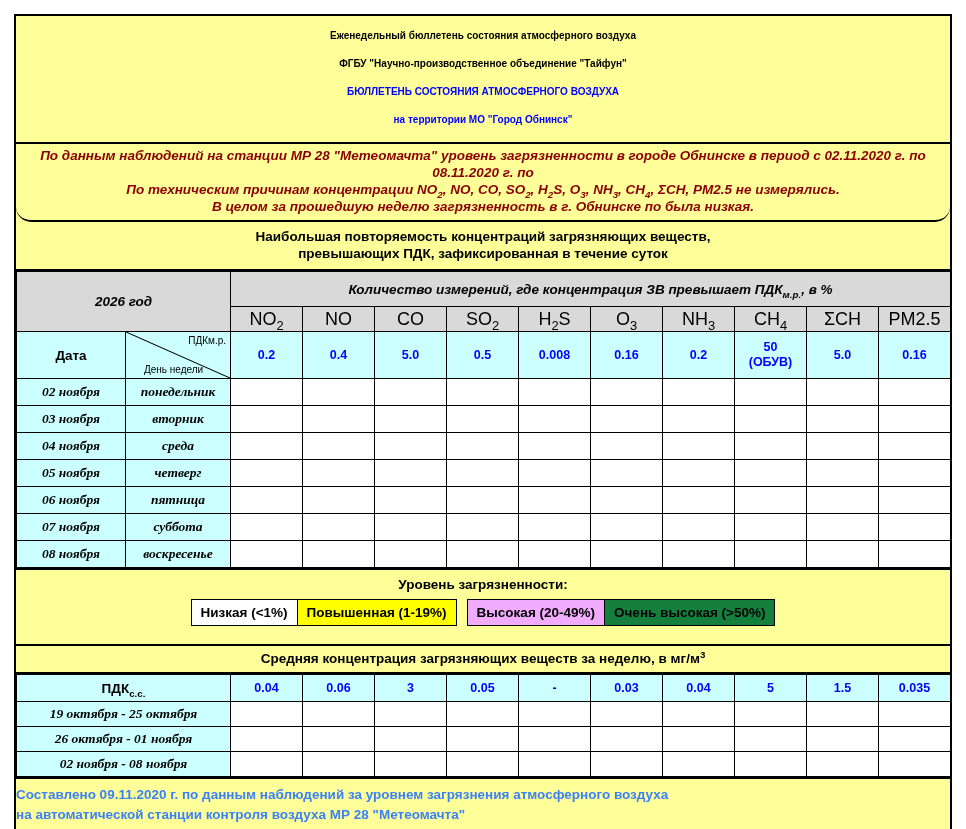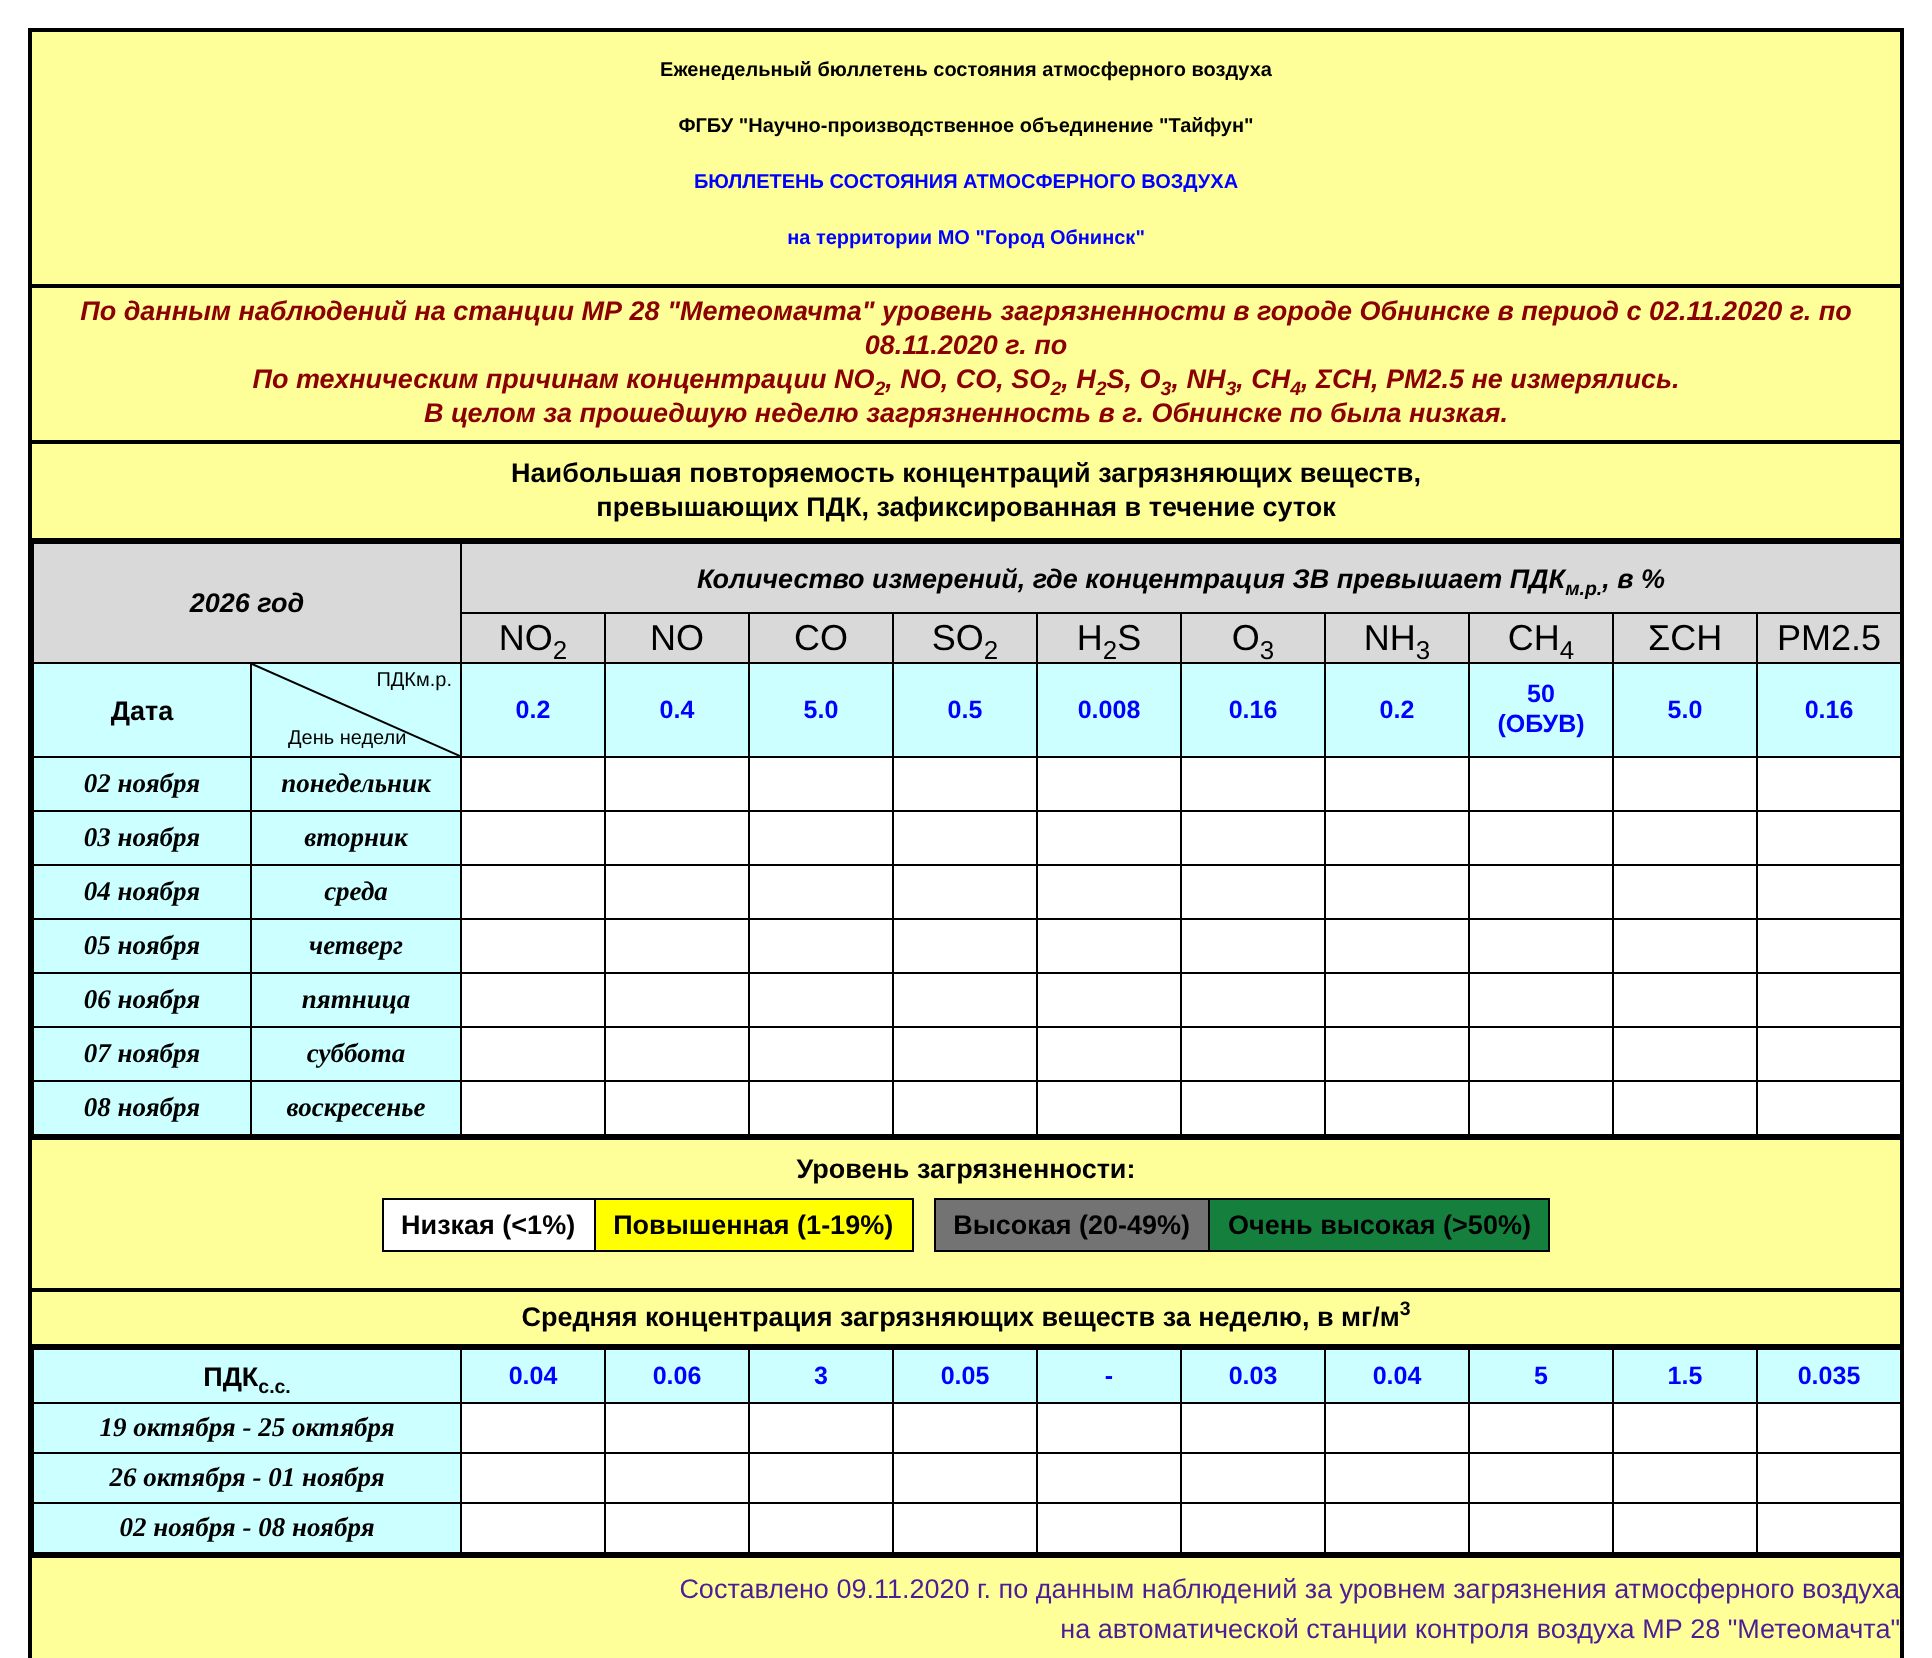--- a/index.html
+++ b/index.html
@@ -8,21 +8,21 @@
   .section{border-bottom:2px solid #000;}
   .section:last-child{border-bottom:none;}
 
   
   .header-block{padding:6px 0 8px;text-align:center;}
   .header-line{font-weight:bold;font-size:10px;line-height:28px;color:#000;}
   .header-line.blue{color:var(--accent-blue,#0000FF);}
 
   
   .notice-block{padding:3px 6px 5px;text-align:center;color:var(--dark-red,#8B0000);
-    font-weight:bold;font-style:italic;font-size:13.5px;line-height:17px;}
+    font-weight:bold;font-style:italic;font-size:13.5px;line-height:17px;border-radius:15px;}
   .notice-line{margin:0;}
 
   
   .exceed-title{padding:6px 0 7px;text-align:center;font-weight:bold;font-size:13.5px;line-height:17px;color:#000;}
 
   
   table{border-collapse:collapse;table-layout:fixed;width:934px;}
   td{border:1px solid #000;overflow:hidden;padding:0 2px;vertical-align:middle;}
   sub,sup{font-size:0.72em;line-height:0;}
   .gray{background:var(--table-header-bg,#D9D9D9);}
@@ -48,21 +48,21 @@
   .legend-title{font-weight:bold;font-size:13.5px;line-height:17px;color:#000;margin-bottom:6px;}
   .legend-row{display:flex;justify-content:center;}
   .legend-box{border:1px solid #000;margin-left:-1px;padding:4px 9px;font-weight:bold;
     font-size:13.5px;line-height:17px;color:#000;white-space:nowrap;}
   .legend-box:first-child{margin-left:0;}
 
   
   .weekly-title{padding:5px 0 6px;text-align:center;font-weight:bold;font-size:13.5px;color:#000;}
 
   
-  .footer-block{padding:6px 0 5px;text-align:right;font-weight:normal;font-size:13.5px;line-height:20px;color:#4c1d95;}
+  .footer-block{padding:6px 0 5px;text-align:left;font-weight:bold;font-size:13.5px;line-height:20px;color:#3b82f6;}
 </style>
 </head>
 <body>
 
 <div class="doc">
 
   <div class="section header-block">
     <div class="header-line">Еженедельный бюллетень состояния атмосферного воздуха</div>
     <div class="header-line">ФГБУ "Научно-производственное объединение "Тайфун"</div>
     <div class="header-line blue">БЮЛЛЕТЕНЬ СОСТОЯНИЯ АТМОСФЕРНОГО ВОЗДУХА</div>
@@ -235,21 +235,21 @@
           </tr>
         </tbody>
     </table>
   </div>
 
   <div class="section legend-block">
     <div class="legend-title">Уровень загрязненности:</div>
     <div class="legend-row" id="legend-row">
         <div class="legend-box" style="background: #ffffff;">Низкая (&lt;1%)</div>
         <div class="legend-box" style="background: rgb(255, 255, 0);">Повышенная (1-19%)</div>
-        <div class="legend-box" style="background: #737373; margin-left: 10px;">Высокая (20-49%)</div>
+        <div class="legend-box" style="background: #f0abfc; margin-left: 10px;">Высокая (20-49%)</div>
         <div class="legend-box" style="background: #15803d;">Очень высокая (&gt;50%)</div>
       </div>
   </div>
 
   <div class="section weekly-title"><span>Средняя концентрация загрязняющих веществ за неделю, в мг/м</span><sup>3</sup></div>
 
   <div class="section">
     <table>
       <colgroup>
         <col style="width:214px">

